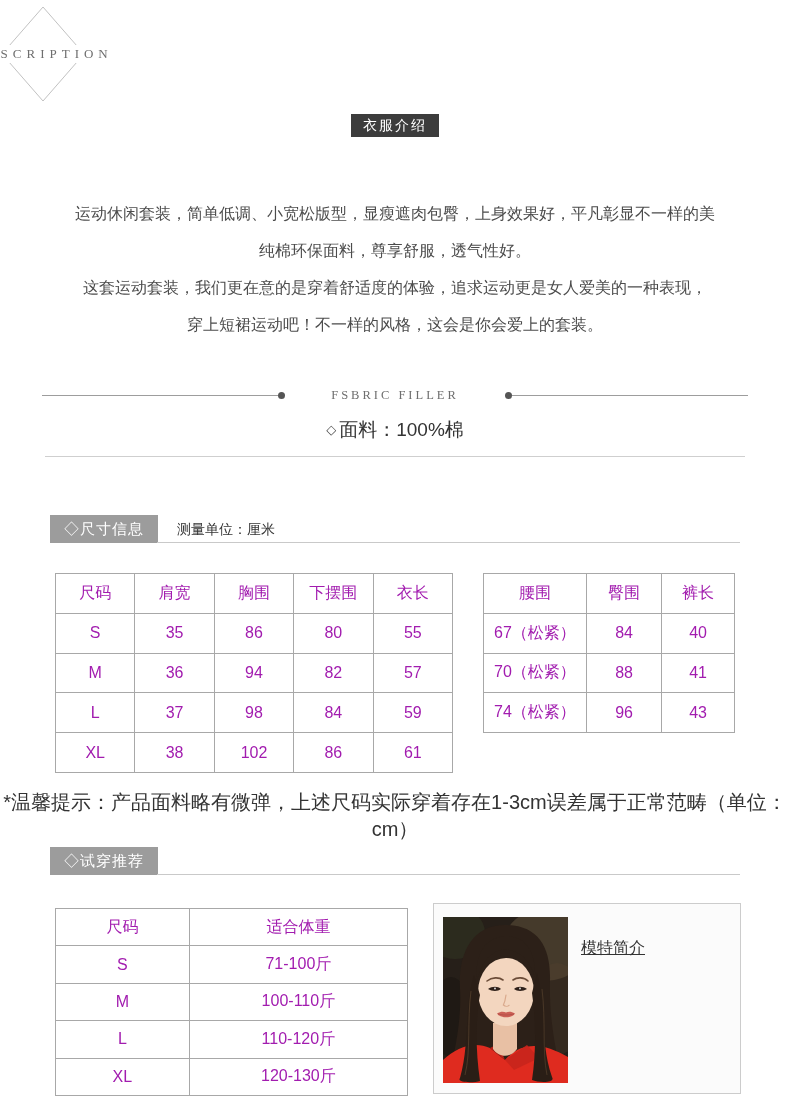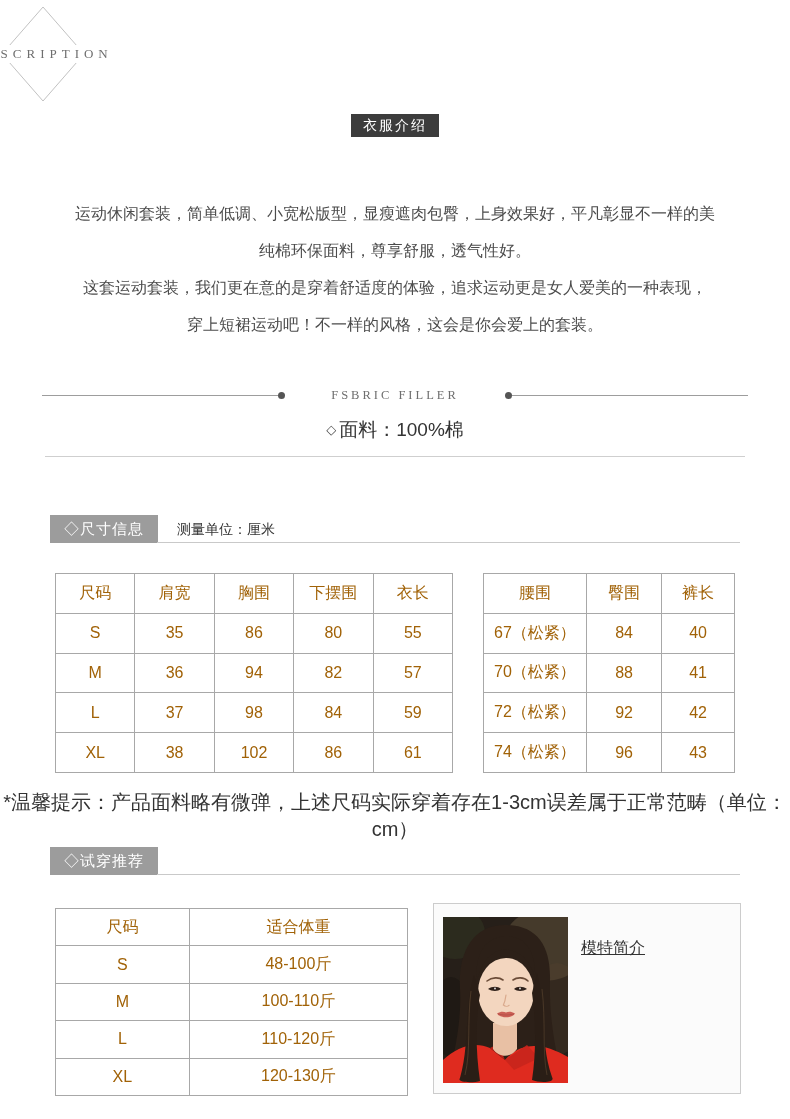--- a/index.html
+++ b/index.html
@@ -40,21 +40,21 @@
   .sec-badge { position: absolute; left: 50px; width: 108px; height: 28px; background: #9c9c9c;
     color: #fff; font-size: 15px; line-height: 28px; text-align: center; letter-spacing: 1px; }
   .sec-line { position: absolute; left: 157px; width: 583px; height: 1px; background: #c9c9c9; }
   .badge-size { top: 515px; }
   .line-size { top: 542px; }
   .unit-note { position: absolute; left: 177px; top: 521px; font-size: 14px; color: #333; }
   .badge-fit { top: 847px; }
   .line-fit { top: 874px; }
 
   
-  table { border-collapse: collapse; table-layout: fixed; font-size: 16px; color: #a16207; }
+  table { border-collapse: collapse; table-layout: fixed; font-size: 16px; color: #a21caf; }
   th, td { border: 1px solid #a8a8a8; text-align: center; font-weight: normal; padding: 0; }
   .garment-table { position: absolute; left: 55px; top: 573px; width: 398px; }
   .garment-table tr { height: 39.8px; }
   .bottoms-table { position: absolute; left: 483px; top: 573px; width: 252px; }
   .bottoms-table tr { height: 39.8px; }
   .bottoms-table th:nth-child(1), .bottoms-table td:nth-child(1) { width: 41%; }
   .bottoms-table th:nth-child(2), .bottoms-table td:nth-child(2) { width: 30%; }
   .size-tip { position: absolute; top: 789px; left: 0; right: 0; text-align: center;
     font-size: 20px; color: #333; }
   .weight-table { position: absolute; left: 55px; top: 908px; width: 353px; }
@@ -162,25 +162,20 @@
           <td>67（松紧）</td>
           <td>84</td>
           <td>40</td>
         </tr>
         <tr>
           <td>70（松紧）</td>
           <td>88</td>
           <td>41</td>
         </tr>
         <tr>
-          <td>72（松紧）</td>
-          <td>92</td>
-          <td>42</td>
-        </tr>
-        <tr>
           <td>74（松紧）</td>
           <td>96</td>
           <td>43</td>
         </tr>
       </tbody>
     </table>
 
   <div class="size-tip">*温馨提示：产品面料略有微弹，上述尺码实际穿着存在1-3cm误差属于正常范畴（单位：cm）</div>
 
   <div class="sec-badge badge-fit">◇试穿推荐</div>
@@ -189,21 +184,21 @@
   <table class="weight-table">
       <thead>
         <tr>
           <th>尺码</th>
           <th>适合体重</th>
         </tr>
       </thead>
       <tbody>
         <tr>
           <td>S</td>
-          <td>48-100斤</td>
+          <td>71-100斤</td>
         </tr>
         <tr>
           <td>M</td>
           <td>100-110斤</td>
         </tr>
         <tr>
           <td>L</td>
           <td>110-120斤</td>
         </tr>
         <tr>

